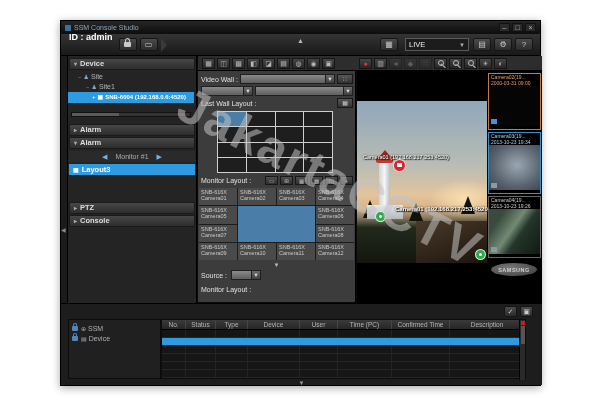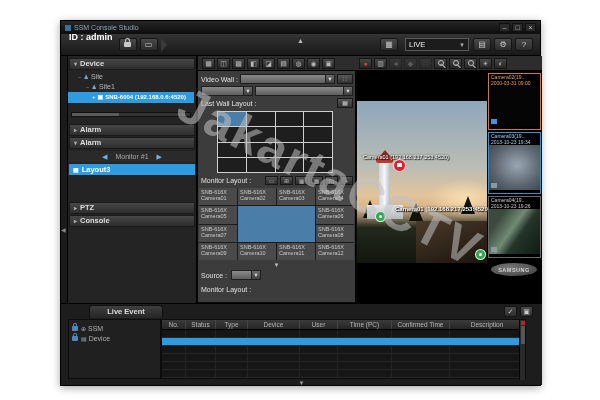--- a/index.html
+++ b/index.html
@@ -400,21 +400,20 @@
               <span class="chip gray"></span>
             </div>
         </div>
         <div id="samsung">
             <span>SAMSUNG</span>
           </div>
       </div>
     </div>
 
     <div id="events">
-      <div id="ev-tab">Live Event</div>
       <div id="ev-actions">
         <span class="hbtn"><span>✓</span></span>
         <span class="hbtn"><span>▣</span></span>
       </div>
       <div id="ev-tree">
         <div class="ev-tree-row">
             <span class="mlock"></span>
             <span class="tico">⊕</span>
             <span>SSM</span>
           </div>

